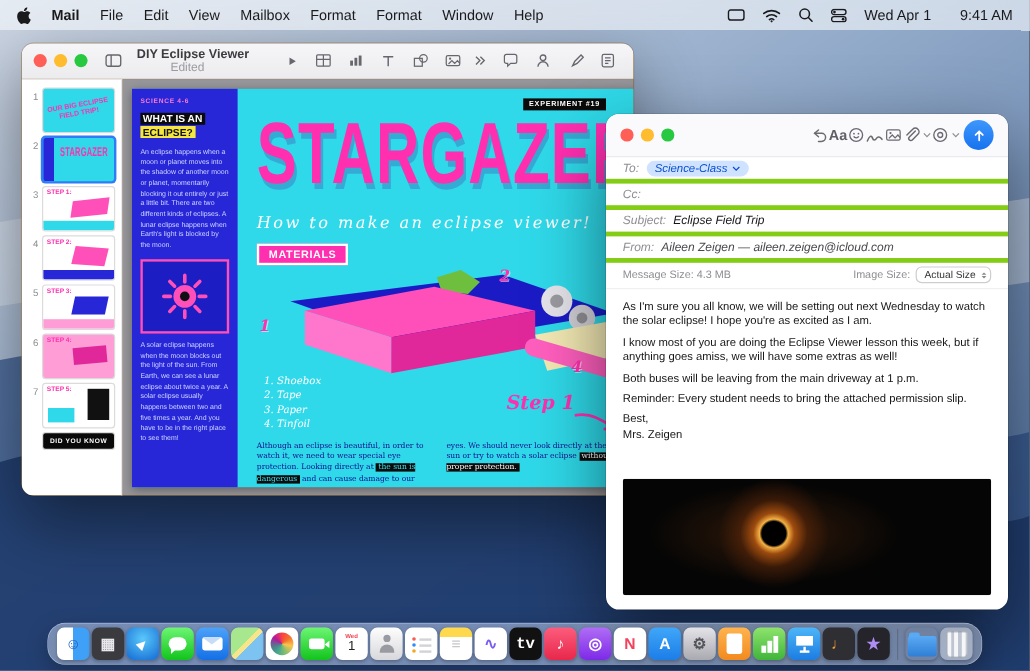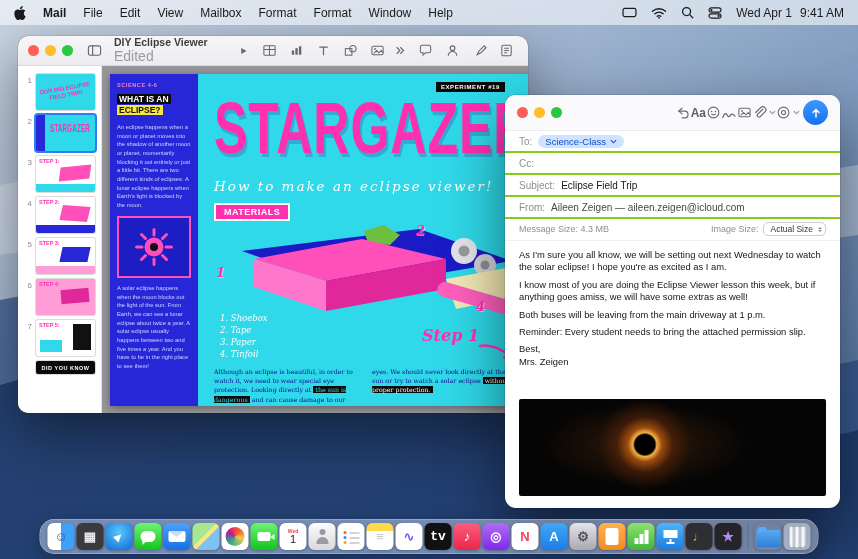--- a/index.html
+++ b/index.html
@@ -11,37 +11,37 @@
   
   #menubar{position:absolute;top:0;left:0;right:0;height:25px;z-index:50;
     display:flex;align-items:center;gap:0;padding:0 14px;
     background:rgba(246,248,251,.62);backdrop-filter:blur(28px);
     font-size:12px;color:#1a1a1c;}
   .mb-left{display:flex;align-items:center;gap:17px;}
   .menu-item{cursor:default;}
   .menu-item.app-name{font-weight:700;}
   .mb-right{margin-left:auto;display:flex;align-items:center;gap:14px;}
   .mb-icon svg{display:block;}
-  .mb-clock{display:flex;gap:8px;}
+  .mb-clock{display:flex;gap:24px;}
 
   
   .tl{width:11px;height:11px;border-radius:50%;flex-shrink:0;}
   .tl.red{background:#ff5f57;}.tl.yellow{background:#febc2e;}.tl.green{background:#28c840;}
   .chev{display:inline-block;}
 
   
   #pages-window{position:absolute;left:18px;top:36px;width:510px;height:377px;z-index:10;
     border-radius:10px;overflow:hidden;background:#a16207;display:flex;flex-direction:column;
     box-shadow:0 22px 55px rgba(0,0,0,.45),0 0 0 .5px rgba(0,0,0,.18);}
   .pw-header{height:30px;flex-shrink:0;background:linear-gradient(#f6f6f8,#ececef);
     border-bottom:1px solid #d9d9dd;display:flex;align-items:center;padding:0 10px;gap:6px;}
   .pw-lights{display:flex;gap:6px;margin-right:8px;}
   .pw-title-stack{display:flex;flex-direction:column;line-height:1.15;margin-left:6px;}
   .pw-title{font-size:10.5px;font-weight:700;color:#3c3c40;}
-  .pw-edited{font-size:14px;color:#9a9aa0;}
+  .pw-edited{font-size:10px;color:#9a9aa0;margin-left:28px;}
   .pw-icons{display:flex;align-items:center;gap:12px;margin-left:22px;}
   .pw-icons-right{display:flex;align-items:center;gap:12px;margin-left:auto;margin-right:4px;}
   .ticon{display:flex;}
   .ticon svg{display:block;}
 
   .pw-body{flex:1;display:flex;min-height:0;}
   .pw-sidebar{width:84px;flex-shrink:0;background:#fff;border-right:1px solid #e2e2e6;
     padding:8px 6px 0 4px;display:flex;flex-direction:column;gap:5px;overflow:hidden;}
   .thumb-row{display:flex;align-items:flex-start;gap:4px;}
   .thumb-num{width:10px;font-size:8px;color:#8a8a90;text-align:right;padding-top:2px;flex-shrink:0;}
@@ -113,21 +113,21 @@
   .mw-header{height:36px;flex-shrink:0;display:flex;align-items:center;padding:0 12px;
     background:#fafafc;border-bottom:1px solid #ececef;}
   .mw-lights{display:flex;gap:6px;}
   .mw-tools{margin-left:auto;display:flex;align-items:center;}
   .mw-tools .ticon svg{display:block;}
   .aa-label{font-size:12px;color:#5f5f66;font-weight:600;line-height:1;}
   .tool-with-chev{display:flex;align-items:center;gap:2px;}
   .send-btn{width:25px;height:25px;border-radius:50%;margin-left:3px;cursor:pointer;
     background:linear-gradient(180deg,#3f97fb,#1672f0);display:flex;align-items:center;justify-content:center;}
   .field-row{display:flex;align-items:center;min-height:22px;padding:0 14px;
-    border-bottom:2px solid #84cc16;font-size:10px;color:#161618;}
+    border-bottom:4px solid #84cc16;font-size:10px;color:#161618;font-style:italic;}
   .field-label{color:#8e8e93;margin-right:6px;flex-shrink:0;}
   .token{background:#cfe2ff;color:#0b50d0;padding:1px 7px;border-radius:9px;font-size:9.5px;
     display:inline-flex;align-items:center;gap:4px;cursor:pointer;}
   .from-value{color:#48484d;}
   .meta-row{display:flex;align-items:center;padding:3px 14px 4px;font-size:9px;color:#8e8e93;
     border-bottom:1px solid #f0f0f2;}
   .meta-right{margin-left:auto;display:flex;align-items:center;gap:5px;}
   .size-select{display:inline-flex;align-items:center;border:1px solid #cdcdd2;border-radius:5px;
     padding:1px 3px 1px 6px;font-size:8.5px;color:#333;background:#fff;gap:5px;cursor:pointer;}
   .updown{display:inline-flex;flex-direction:column;align-items:center;}

